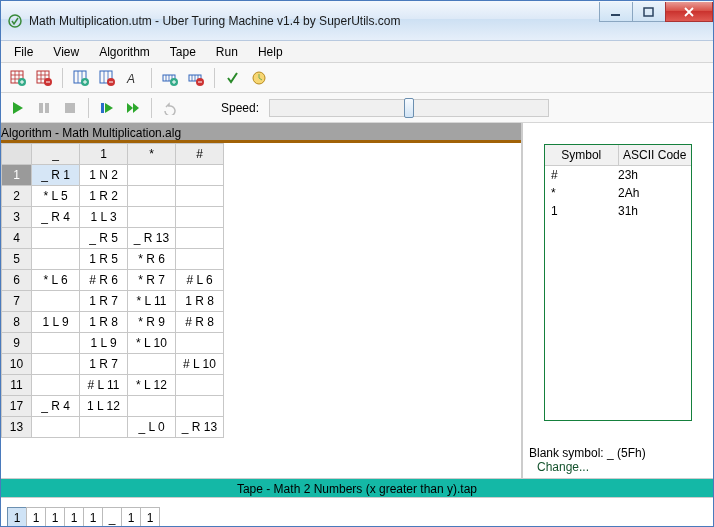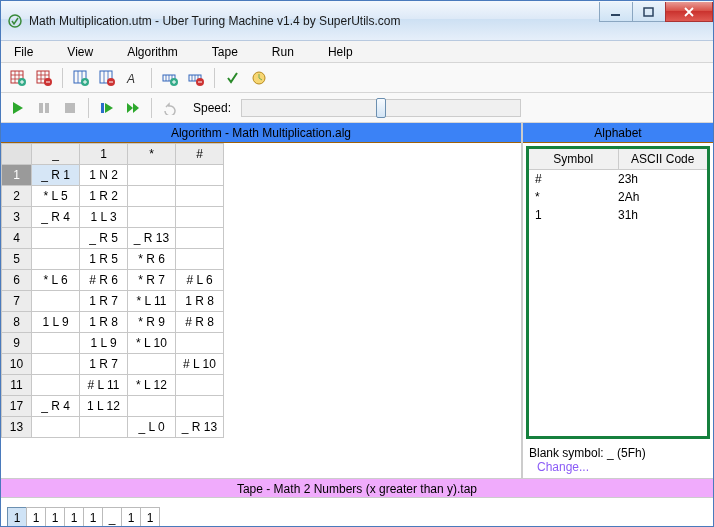--- a/index.html
+++ b/index.html
@@ -4,51 +4,51 @@
 <style>
 *{box-sizing:border-box;margin:0;padding:0;font-family:"Segoe UI",Tahoma,sans-serif;font-size:12px}
 body{background:#fff;width:714px;height:527px;overflow:hidden;border:1px solid #4a7abc}
 .titlebar{height:40px;background:linear-gradient(#f4f8fd,#dde9f7 45%,#cde0f3 46%,#e6effa);display:flex;align-items:center;padding-left:6px;border-bottom:1px solid #b8c9df}
 .titlebar .appicon{width:16px;height:16px;margin-right:6px;color:#2a7a2a}
 .titlebar .title{flex:1;color:#1a1a1a}
 .winbtns{display:flex;height:100%}
 .winbtn{width:34px;height:20px;margin-top:1px;display:flex;align-items:center;justify-content:center;border:1px solid #8aa6c1;border-top:none;background:linear-gradient(#eaf3fb,#cfe3f5);margin-left:-1px}
 .winbtn.close{width:48px;background:linear-gradient(#e89a94,#d9534a 45%,#c9302c 46%,#e05a52);border-color:#a33;border-top-right-radius:0}
 .winbtn svg{width:12px;height:10px}
-.menubar{height:22px;display:flex;align-items:center;padding:0 6px;gap:20px;border-bottom:1px solid #d6d6d6;background:#f4f4f4}
+.menubar{height:22px;display:flex;align-items:center;padding:0 6px;gap:6px;border-bottom:1px solid #d6d6d6;background:#f4f4f4}
 .menubar span{padding:2px 7px;cursor:default}
 .toolbar{height:30px;display:flex;align-items:center;padding:0 6px;gap:4px;border-bottom:1px solid #d6d6d6;background:#f9f9f9}
 .tbtn{width:22px;height:22px;display:flex;align-items:center;justify-content:center;border:1px solid transparent;border-radius:2px}
 .tsep{width:1px;height:20px;background:#ccc;margin:0 3px}
 .runbar{height:30px;display:flex;align-items:center;padding:0 6px;gap:4px;border-bottom:1px solid #d6d6d6;background:#f9f9f9}
-.speed-label{margin-left:8px;margin-right:6px}
+.speed-label{margin-left:36px;margin-right:6px}
 .slider{flex:0 0 280px;height:18px;position:relative;background:#f0f0f0;border:1px solid #ccc}
 .slider .thumb{position:absolute;left:50%;top:-2px;width:10px;height:20px;background:linear-gradient(#f7fbff,#d2e4f5);border:1px solid #6b8fb0;border-radius:2px;transform:translateX(-50%)}
 .content{display:flex;height:355px}
 .left{flex:1;border-right:2px solid #ccc;display:flex;flex-direction:column}
-.panehdr{height:20px;text-align:center;line-height:20px;border-bottom:1px solid #a16207;background:#3b82f6}
+.panehdr{height:20px;text-align:left;line-height:20px;border-bottom:3px solid #a16207;background:#a3a3a3}
 .gridwrap{flex:1;overflow:auto}
 table.grid{border-collapse:collapse;width:auto}
 table.grid th,table.grid td{border:1px solid #c7c7c7;height:21px;text-align:center;font-weight:normal;padding:0 4px;min-width:48px}
 table.grid th{background:#ececec}
 table.grid th.corner{background:#e2e2e2;min-width:30px}
 table.grid th.rowhdr{min-width:30px;background:#ececec}
 table.grid th.sel{background:#9a9a9a;color:#fff}
 table.grid td.sel{background:#d6e6f6}
 .right{width:190px;display:flex;flex-direction:column}
-.alphabet-tbl{flex:1;border:3px solid #15803d;margin:3px}
+.alphabet-tbl{flex:1;border:1px solid #15803d;margin:21px}
 .alphabet-tbl .ahdr{display:flex;background:#f1f1f1;border-bottom:1px solid #ccc}
 .alphabet-tbl .ahdr div{flex:1;text-align:center;padding:3px 0;border-right:1px solid #ccc}
 .alphabet-tbl .ahdr div:last-child{border-right:none}
 .alphabet-tbl .arow{display:flex;padding:2px 6px}
 .alphabet-tbl .arow div:first-child{flex:1}
 .alphabet-tbl .arow div:last-child{flex:1;text-align:left}
 .blank-line{padding:4px 6px;font-size:11px}
-.blank-line a{color:#8b5cf6;text-decoration:none;margin-left:8px}
-.tapehdr{height:20px;text-align:center;line-height:20px;border-top:1px solid #ccc;border-bottom:1px solid #ccc;background:#f0abfc}
+.blank-line a{color:#14532d;text-decoration:none;margin-left:8px}
+.tapehdr{height:20px;text-align:center;line-height:20px;border-top:1px solid #ccc;border-bottom:1px solid #ccc;background:#14b8a6}
 .tape{height:40px;display:flex;align-items:center;padding:4px 6px;overflow:auto}
 .tapecell{width:20px;height:22px;border:1px solid #bbb;margin-right:-1px;display:flex;align-items:center;justify-content:center;background:#fff}
 .tapecell.head{background:#cfe3f6;border-color:#6b8fb0}
 .statusbar{height:18px;border-top:1px solid #ccc;background:#f4f4f4}
 </style>
 </head>
 <body>
 
 <div class="titlebar">
   <span class="appicon">
@@ -300,21 +300,20 @@
               <td></td>
               <td></td>
               <td>_ L 0</td>
               <td>_ R 13</td>
             </tr>
           </tbody>
         </table>
     </div>
   </div>
   <div class="right">
-    <div class="panehdr">Alphabet</div>
     <div class="alphabet-tbl">
       <div class="ahdr">
         <div>Symbol</div>
         <div>ASCII Code</div>
       </div>
       <div id="alpha-rows">
           <div class="arow">
             <div>#</div>
             <div>23h</div>
           </div>

